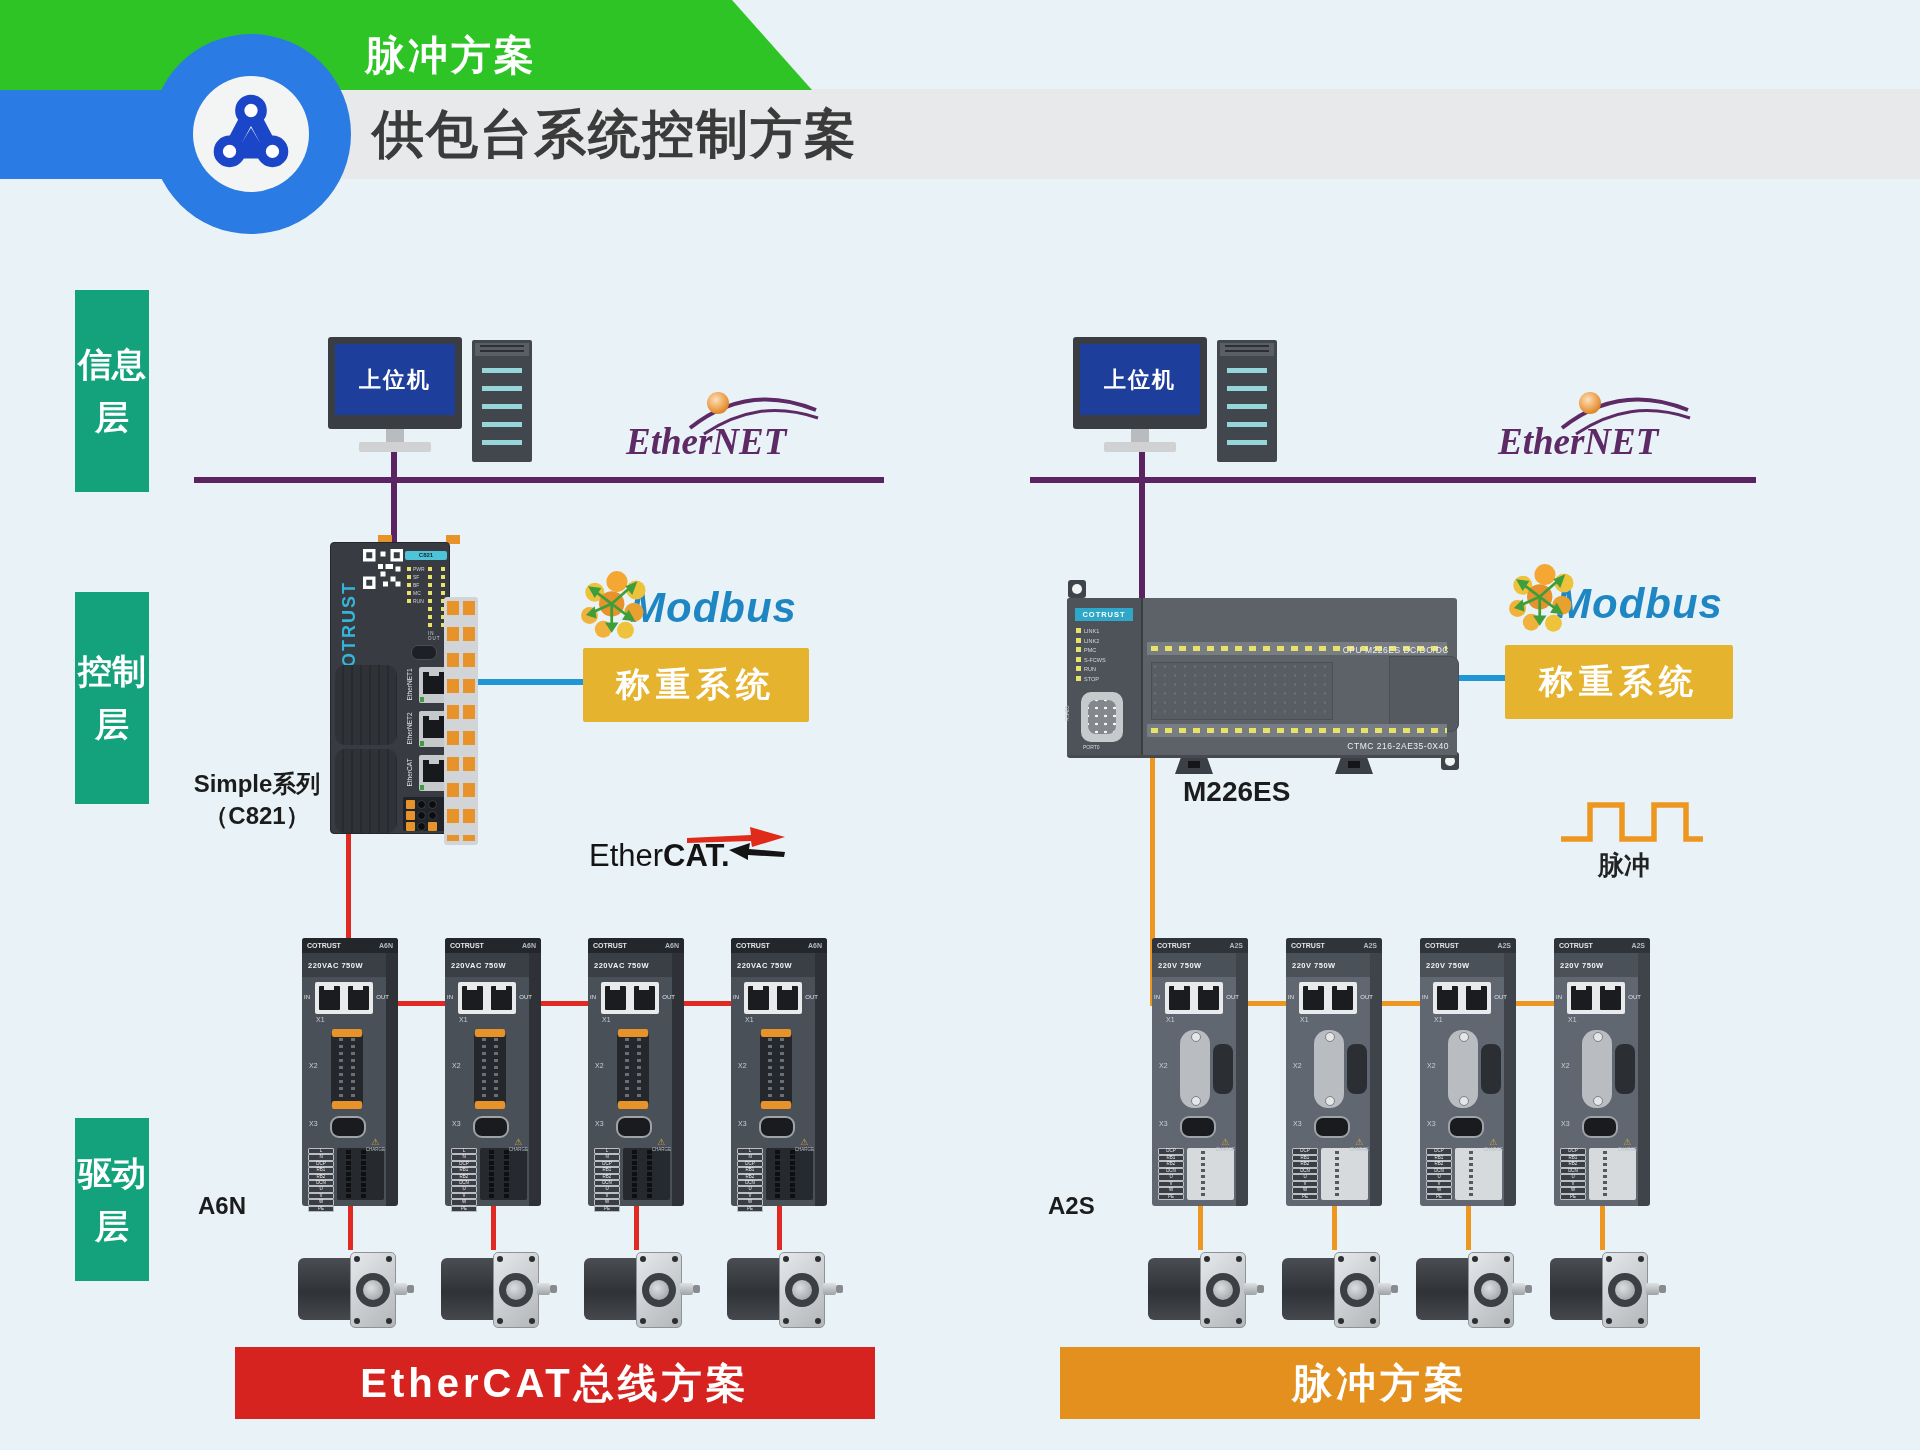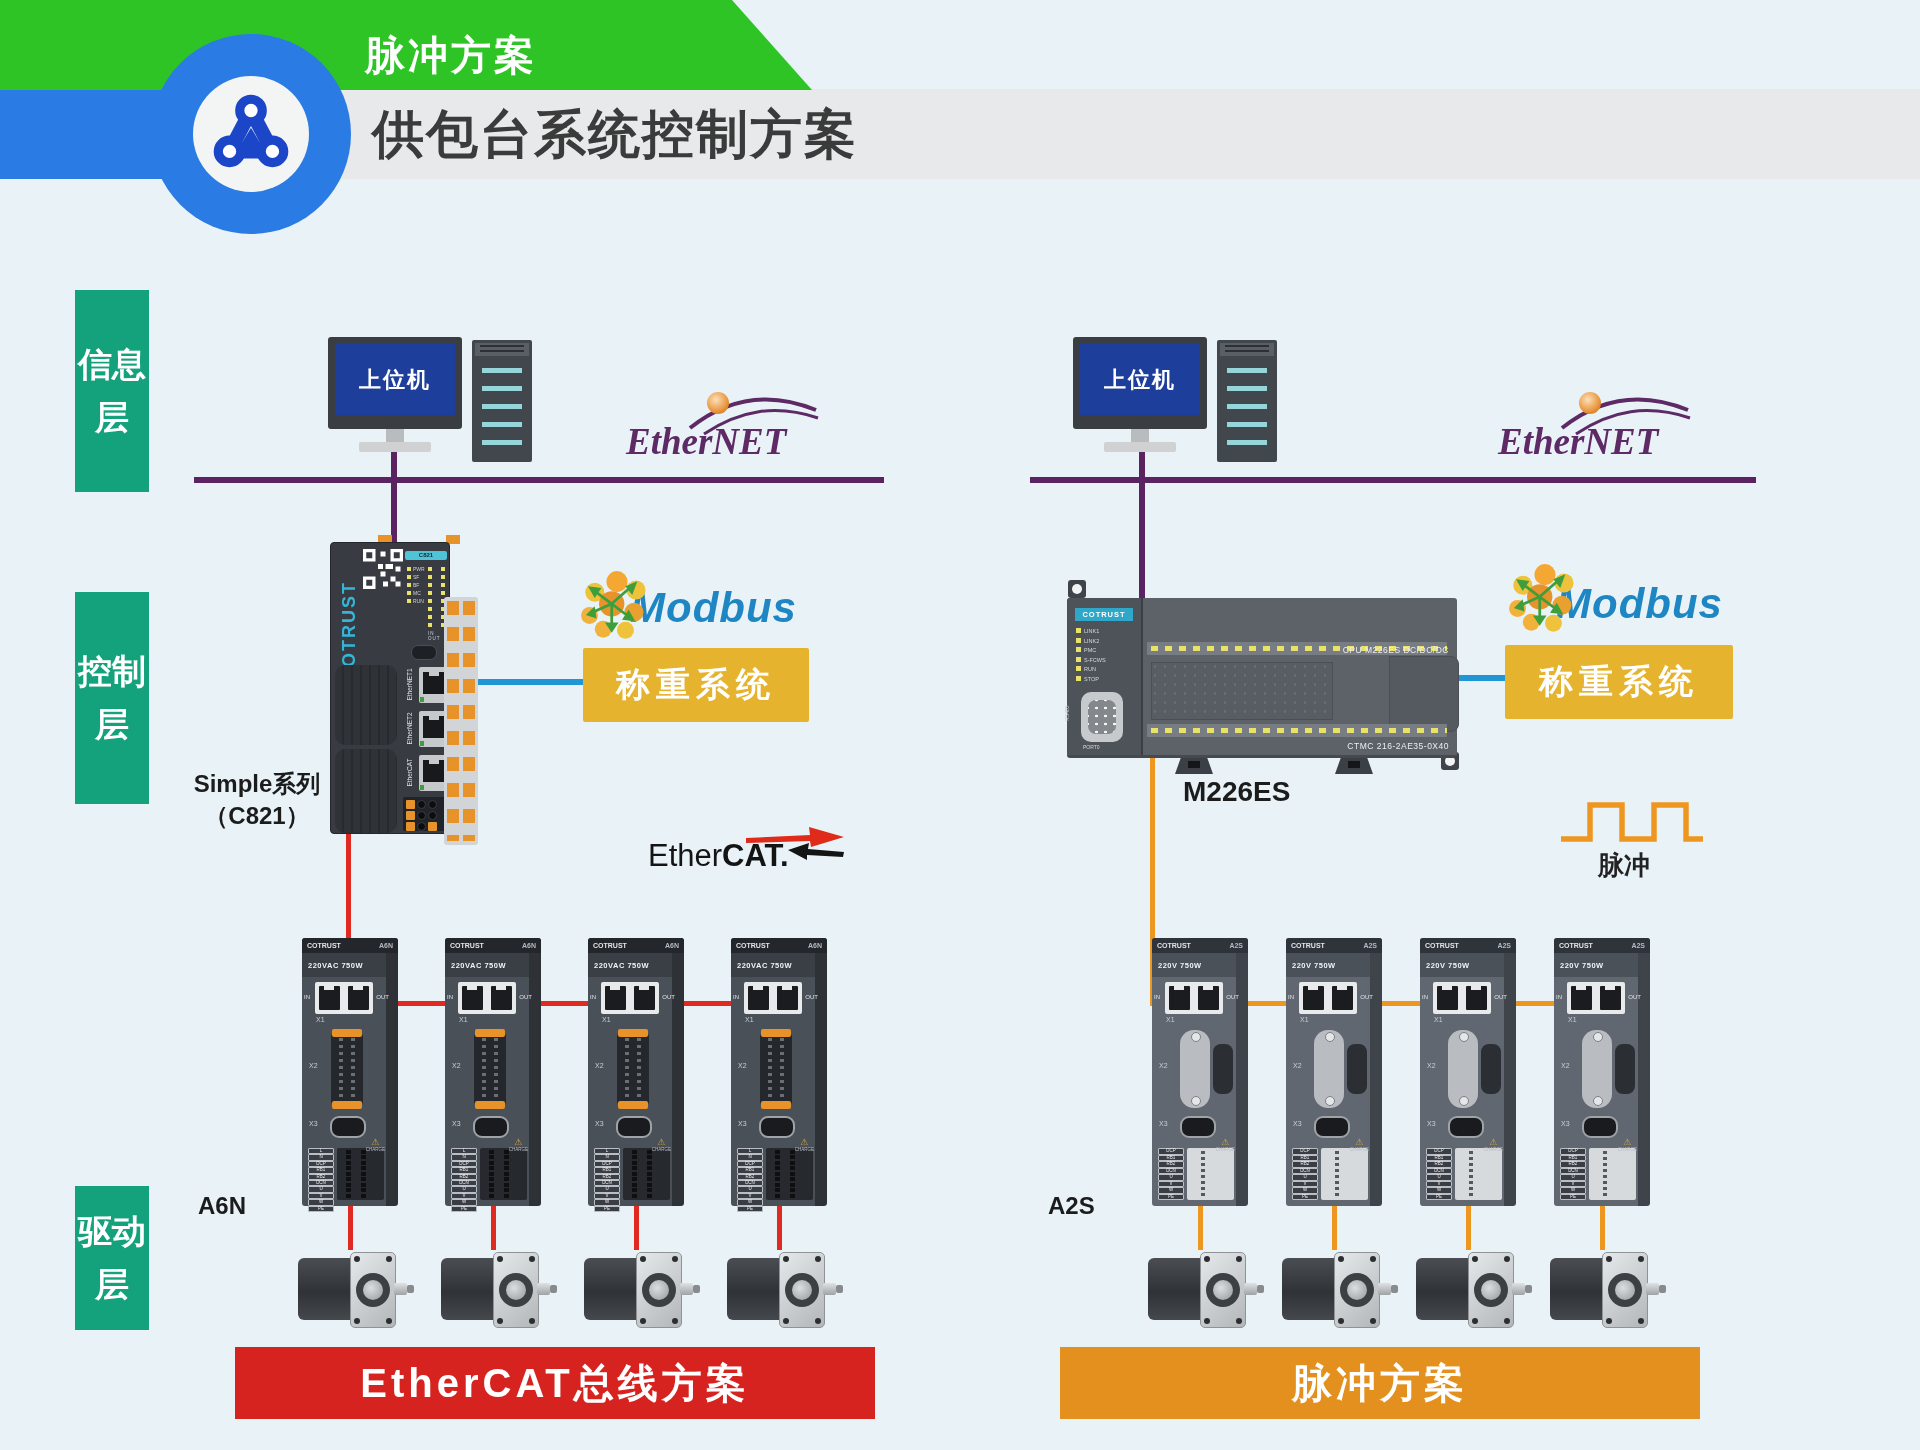--- a/index.html
+++ b/index.html
@@ -17,21 +17,21 @@
               display:flex;align-items:center;justify-content:center;}
   .hdr-industry{left:365px;top:28px;font-size:40px;font-weight:bold;color:#fff;letter-spacing:3px;}
   .hdr-title{left:372px;top:100px;font-size:52px;font-weight:bold;color:#3b3b3b;letter-spacing:2px;}
 
   
   .layer{left:75px;width:74px;background:#13a27b;color:#fff;font-size:34px;font-weight:bold;
          display:flex;align-items:center;justify-content:center;text-align:center;
          word-break:break-all;line-height:1.55;}
   .lay1{top:290px;height:202px;}
   .lay2{top:592px;height:212px;}
-  .lay3{top:1186px;height:144px;}
+  .lay3{top:1118px;height:163px;}
 
   
   .line{z-index:1;}
   .pbus{height:6px;background:#5c2363;top:477px;}
   .pbusL{left:194px;width:690px;}
   .pbusR{left:1030px;width:726px;}
   .pdrop{width:6px;background:#5c2363;}
   .pdropL{left:391px;top:450px;height:94px;}
   .pdropR{left:1139px;top:450px;height:150px;}
   .blueline{height:6px;background:#2196d4;}
@@ -108,21 +108,21 @@
   
   .modbus{z-index:2;}
   .modbus-text{font-size:42px;font-weight:bold;font-style:italic;color:#1f86c4;letter-spacing:1px;}
   .mtxtL{left:630px;top:584px;} .mtxtR{left:1556px;top:580px;}
   .mcirL{left:580px;top:570px;} .mcirR{left:1508px;top:563px;}
   .ybox{height:74px;background:#e6b32e;border-radius:2px;display:flex;align-items:center;justify-content:center;
         color:#fff;font-size:34px;font-weight:bold;letter-spacing:6px;z-index:2;}
   .yboxL{left:583px;top:648px;width:226px;} .yboxR{left:1505px;top:645px;width:228px;}
 
   
-  .ecat{left:648px;top:838px;z-index:2;font-size:31px;color:#141414;}
+  .ecat{left:589px;top:838px;z-index:2;font-size:31px;color:#141414;}
   .ecat b{font-weight:bold;}
   .ecat-arrows{position:absolute;left:96px;top:-16px;}
 
   
   .pulse-svg{left:1558px;top:798px;z-index:2;}
   .pulse-lbl{left:1598px;top:848px;font-size:26px;font-weight:bold;color:#222;z-index:2;}
 
   
   .m226{left:1067px;top:580px;width:392px;height:200px;z-index:2;}
   .m-screw{position:absolute;width:18px;height:18px;background:#3f444a;border-radius:3px;}

